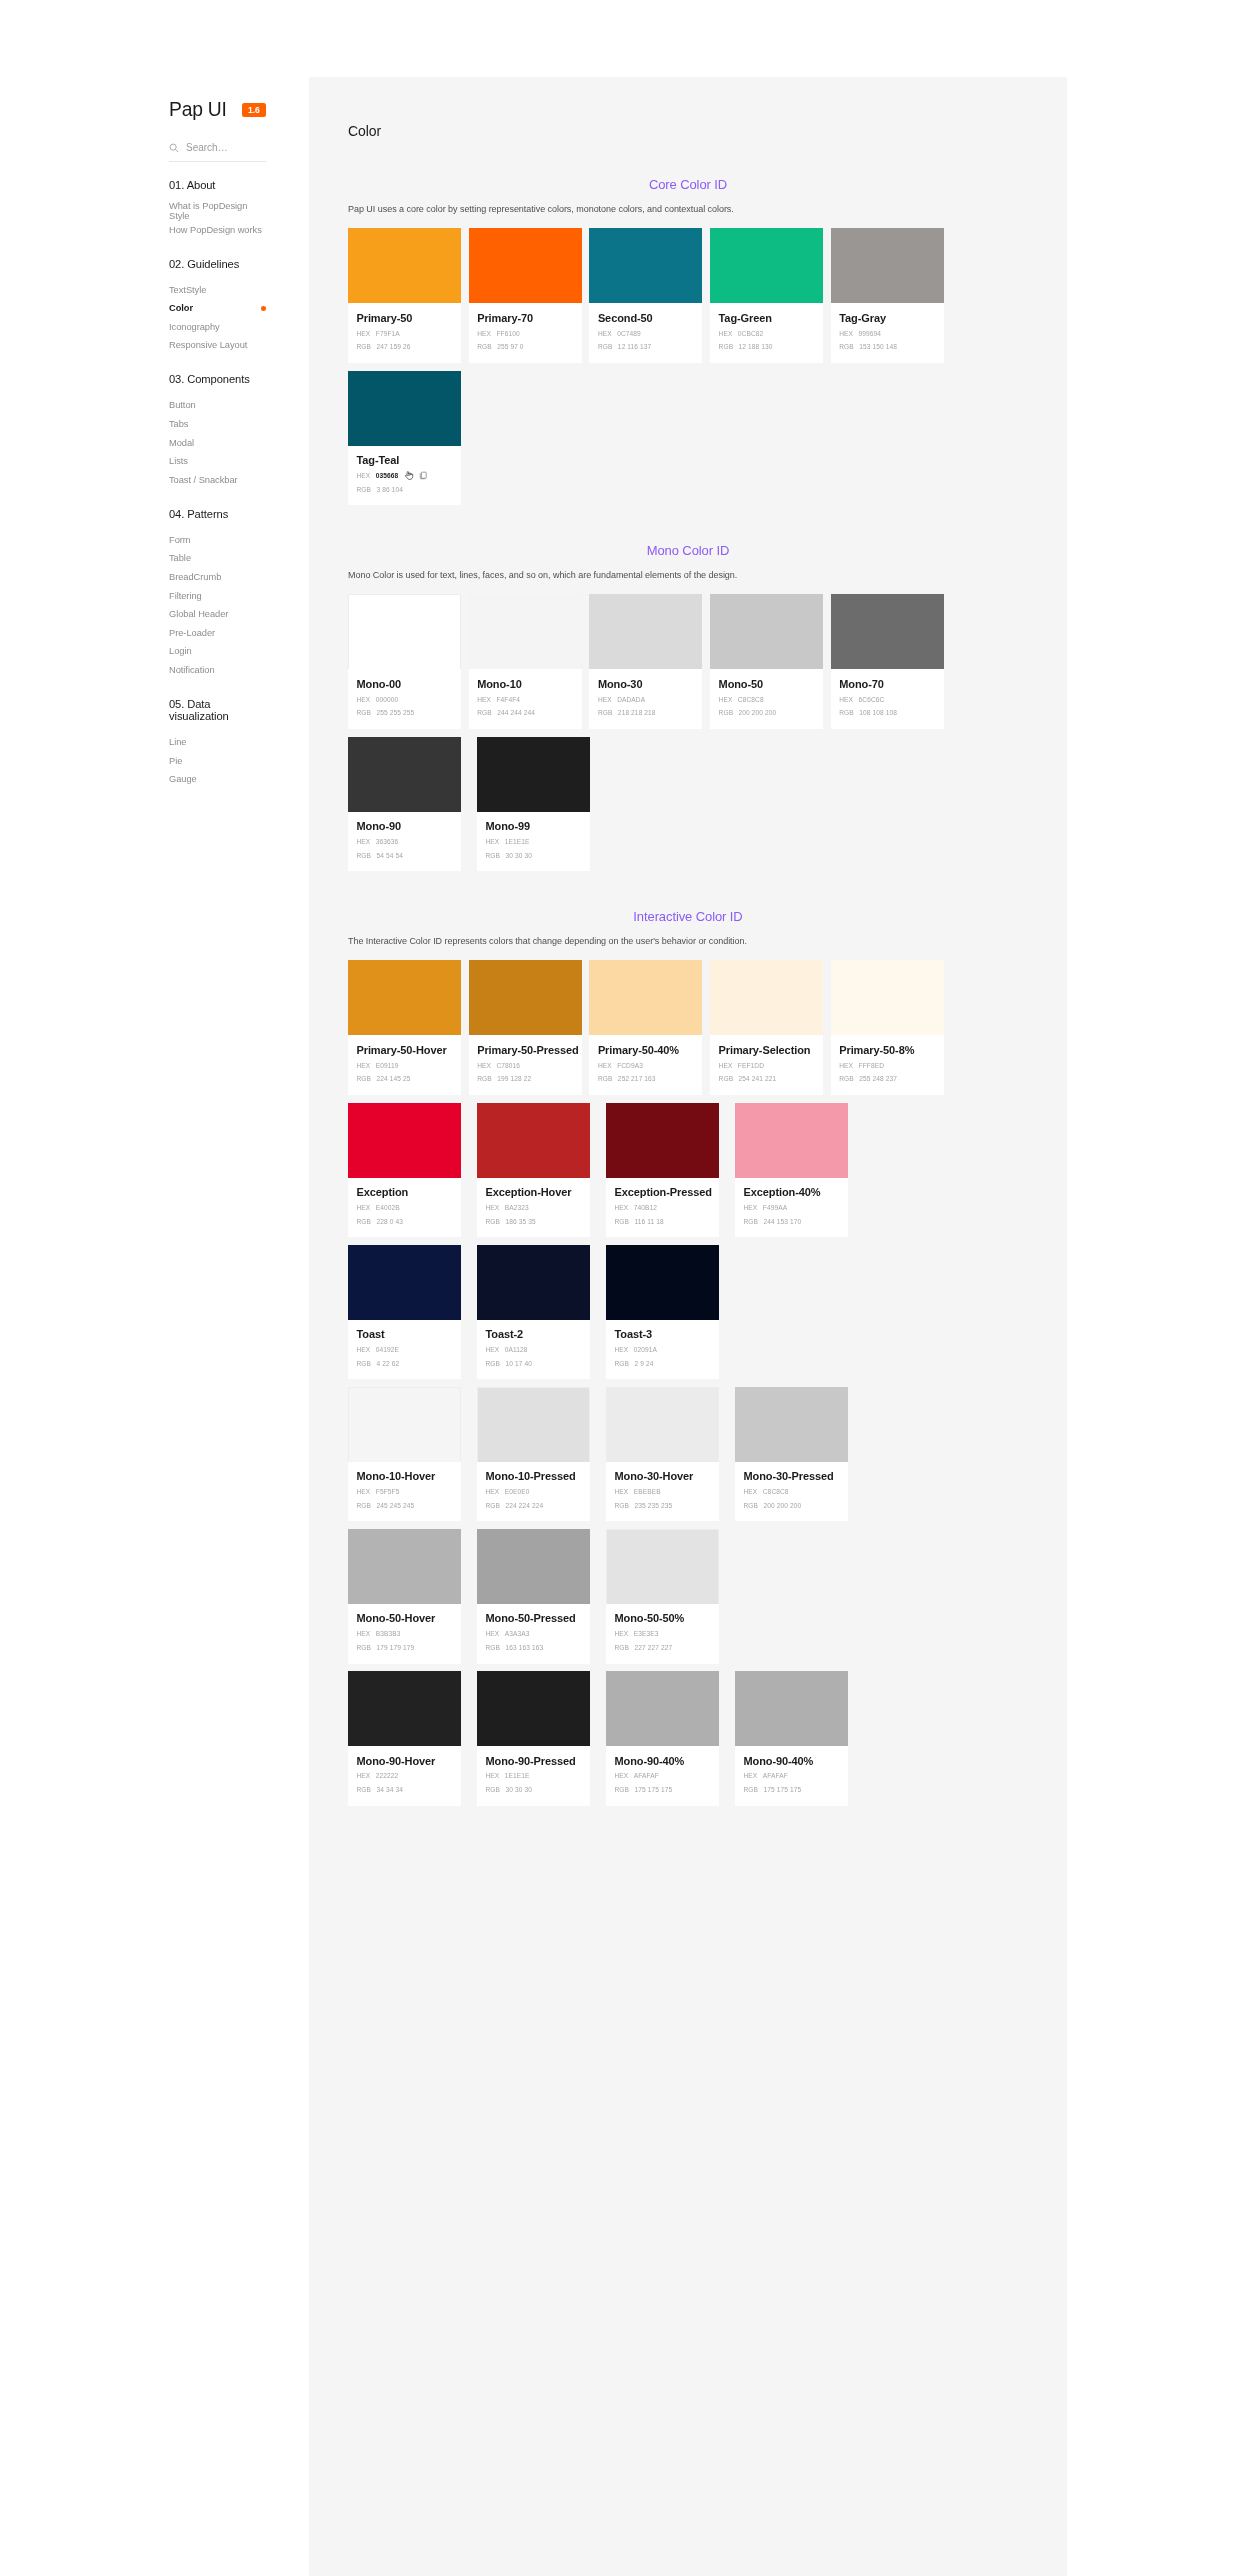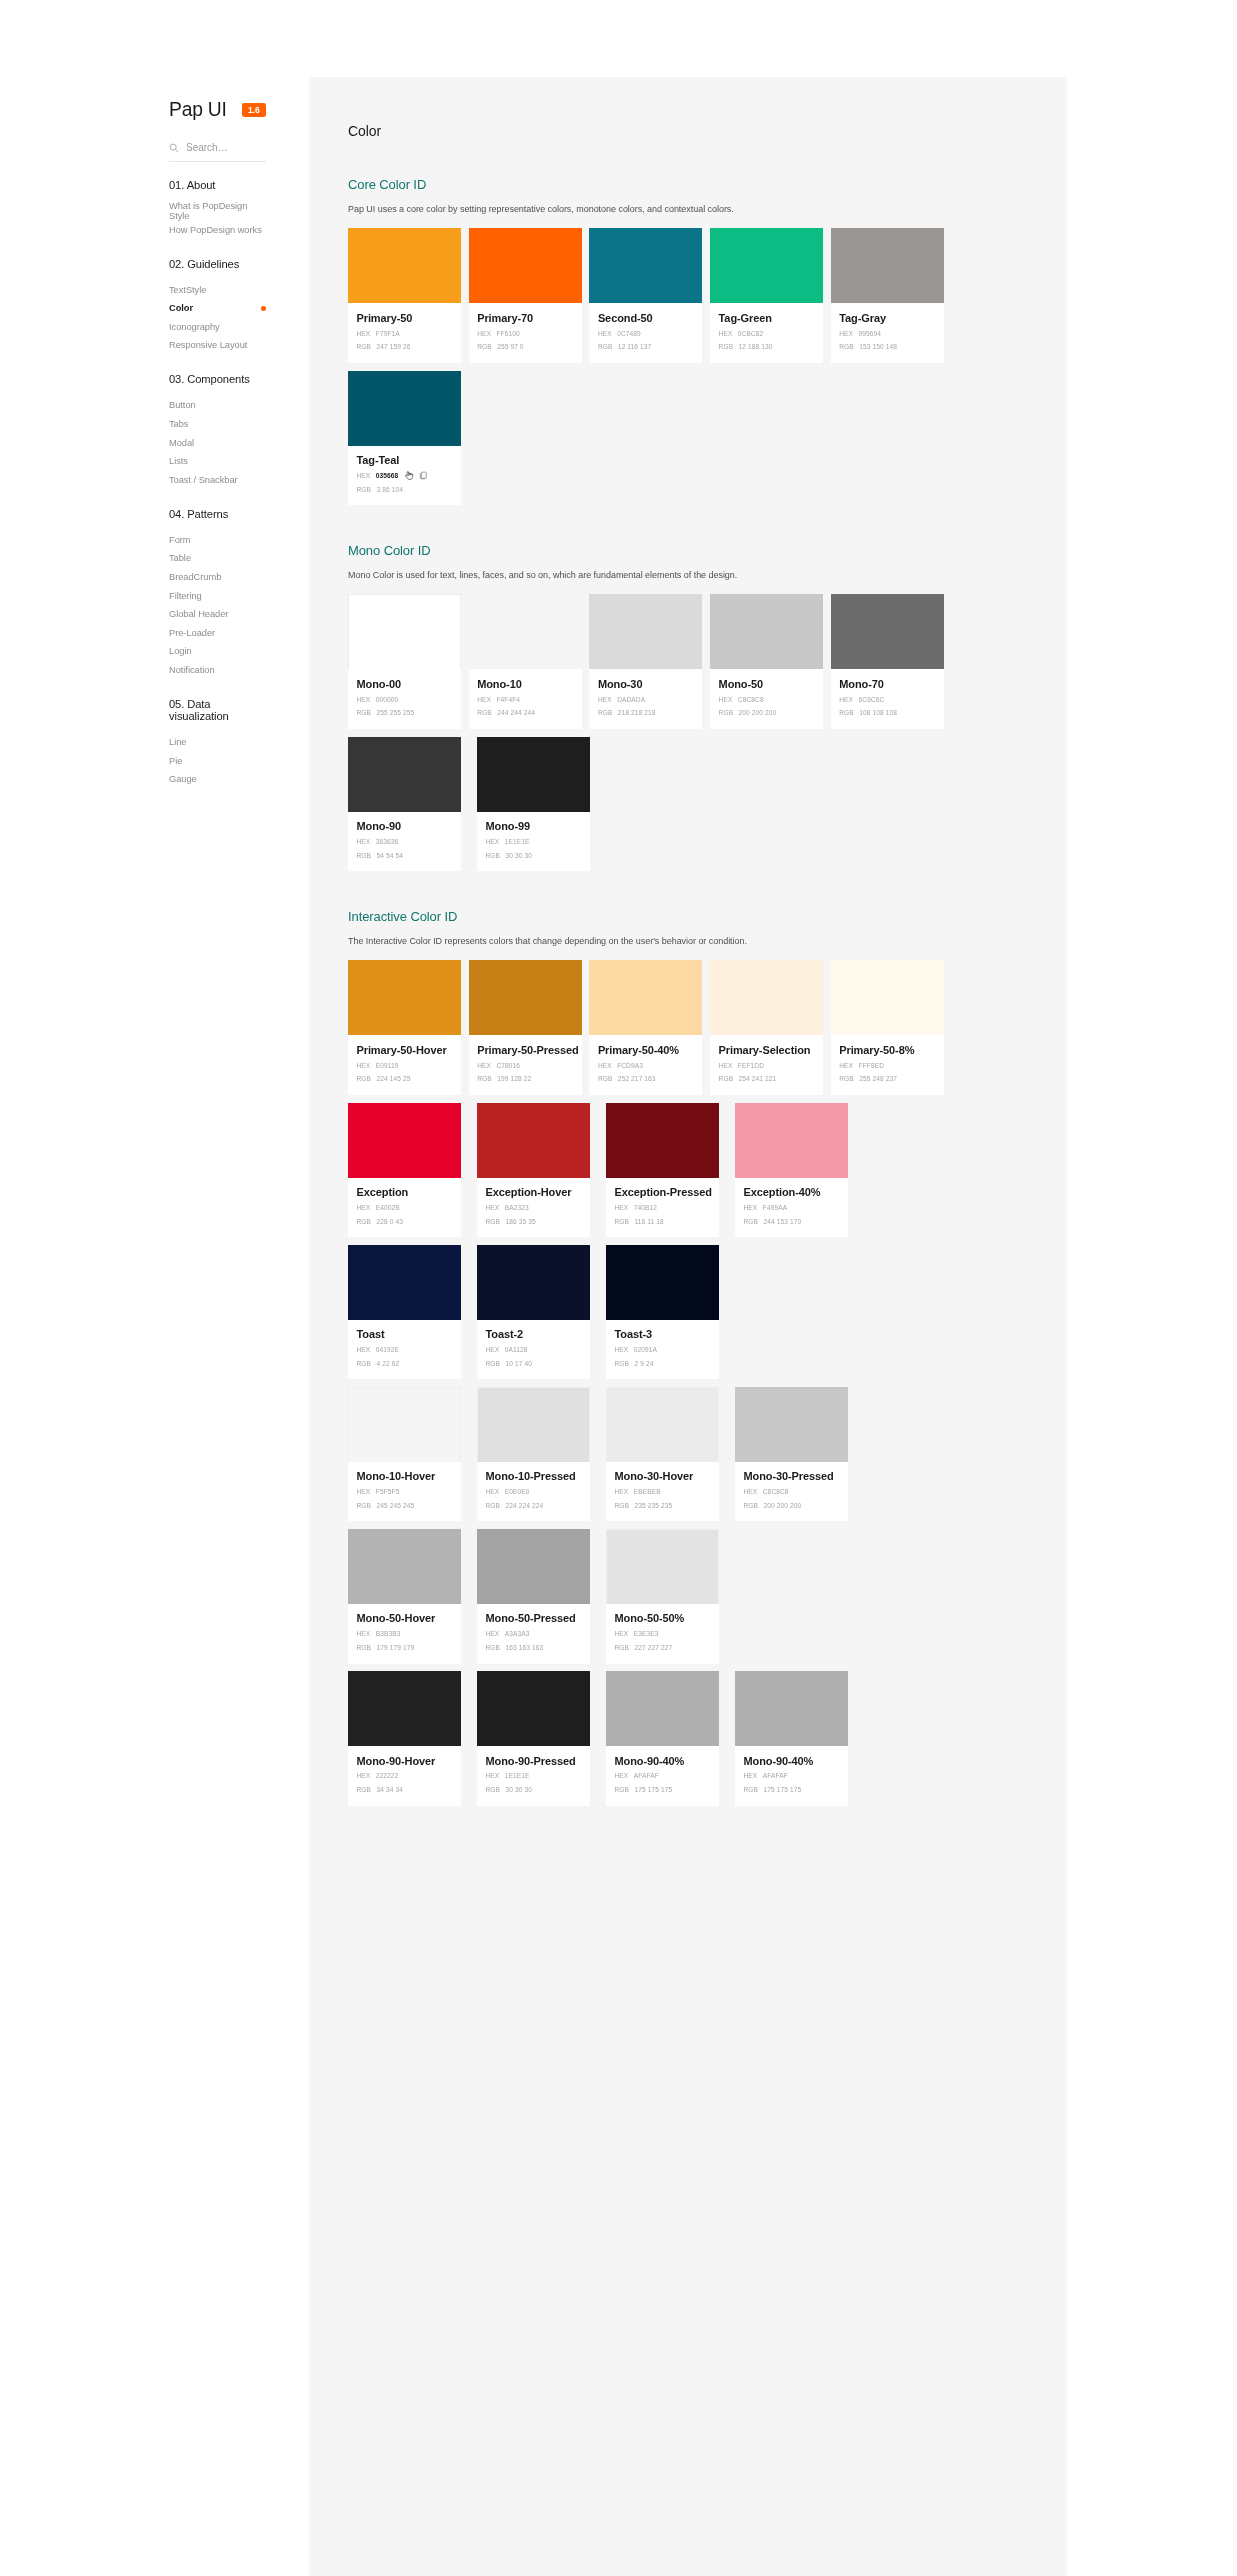--- a/index.html
+++ b/index.html
@@ -104,23 +104,24 @@
     font-size: 14px;
     font-weight: 400;
     color: #1b1b1b;
     padding-left: 39px;
     letter-spacing: -0.1px;
   }
   .section { padding-left: 39px; padding-right: 39px; }
   .section-title {
     font-size: 13px;
     font-weight: 400;
-    color: #0f766e;
+    color: #8b5cf6;
     margin-top: 38px;
     letter-spacing: -0.1px;
+    text-align: center;
   }
   .section-desc {
     font-size: 9px;
     color: #4f4f4f;
     margin-top: 12.4px;
     letter-spacing: -0.04px;
   }
 
   .card-grid {
     display: flex;

